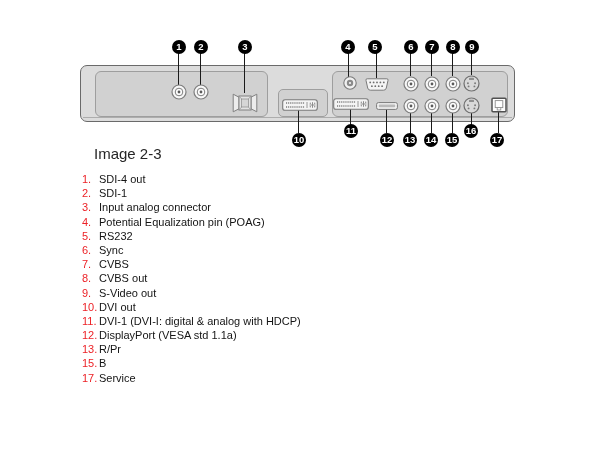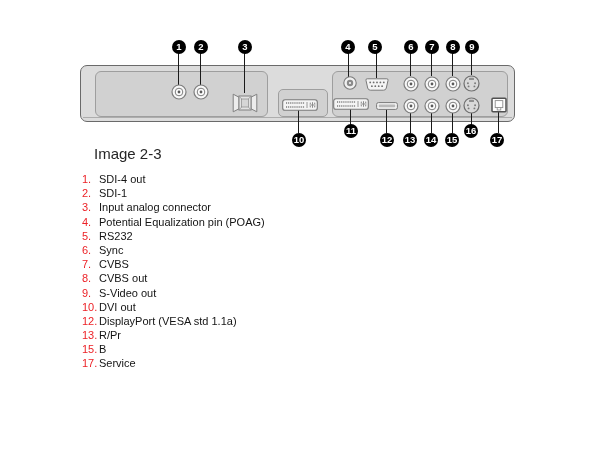--- a/index.html
+++ b/index.html
@@ -265,20 +265,24 @@
       </li>
     <li>
         <span class="num">9.</span>
         <span class="label">S-Video out</span>
       </li>
     <li>
         <span class="num">10.</span>
         <span class="label">DVI out</span>
       </li>
     <li>
+        <span class="num">11.</span>
+        <span class="label">DVI-1 (DVI-I: digital &amp; analog with HDCP)</span>
+      </li>
+    <li>
         <span class="num">12.</span>
         <span class="label">DisplayPort (VESA std 1.1a)</span>
       </li>
     <li>
         <span class="num">13.</span>
         <span class="label">R/Pr</span>
       </li>
     <li>
         <span class="num">15.</span>
         <span class="label">B</span>

